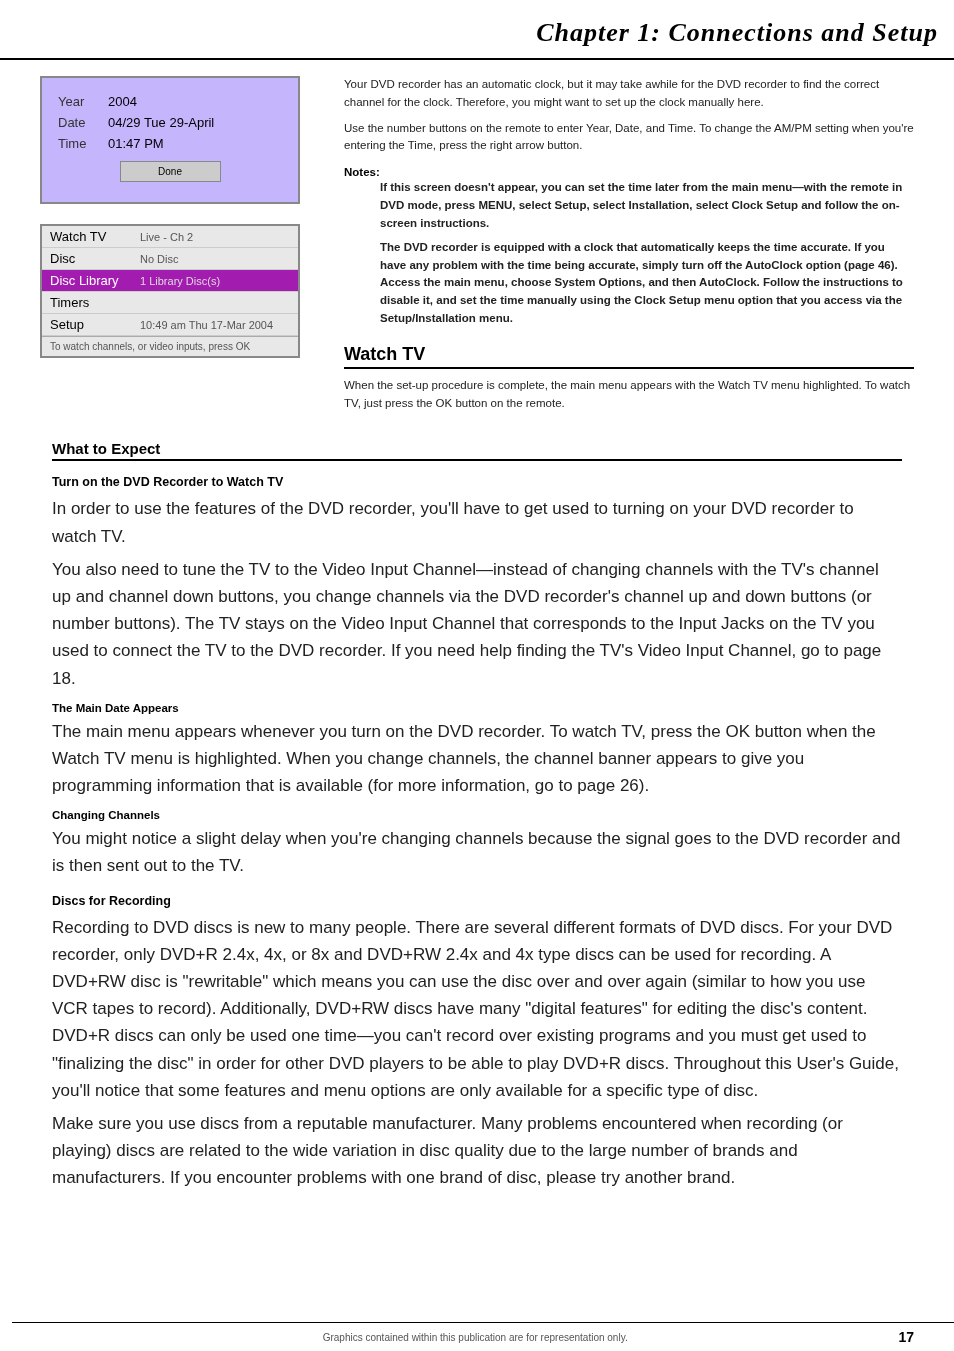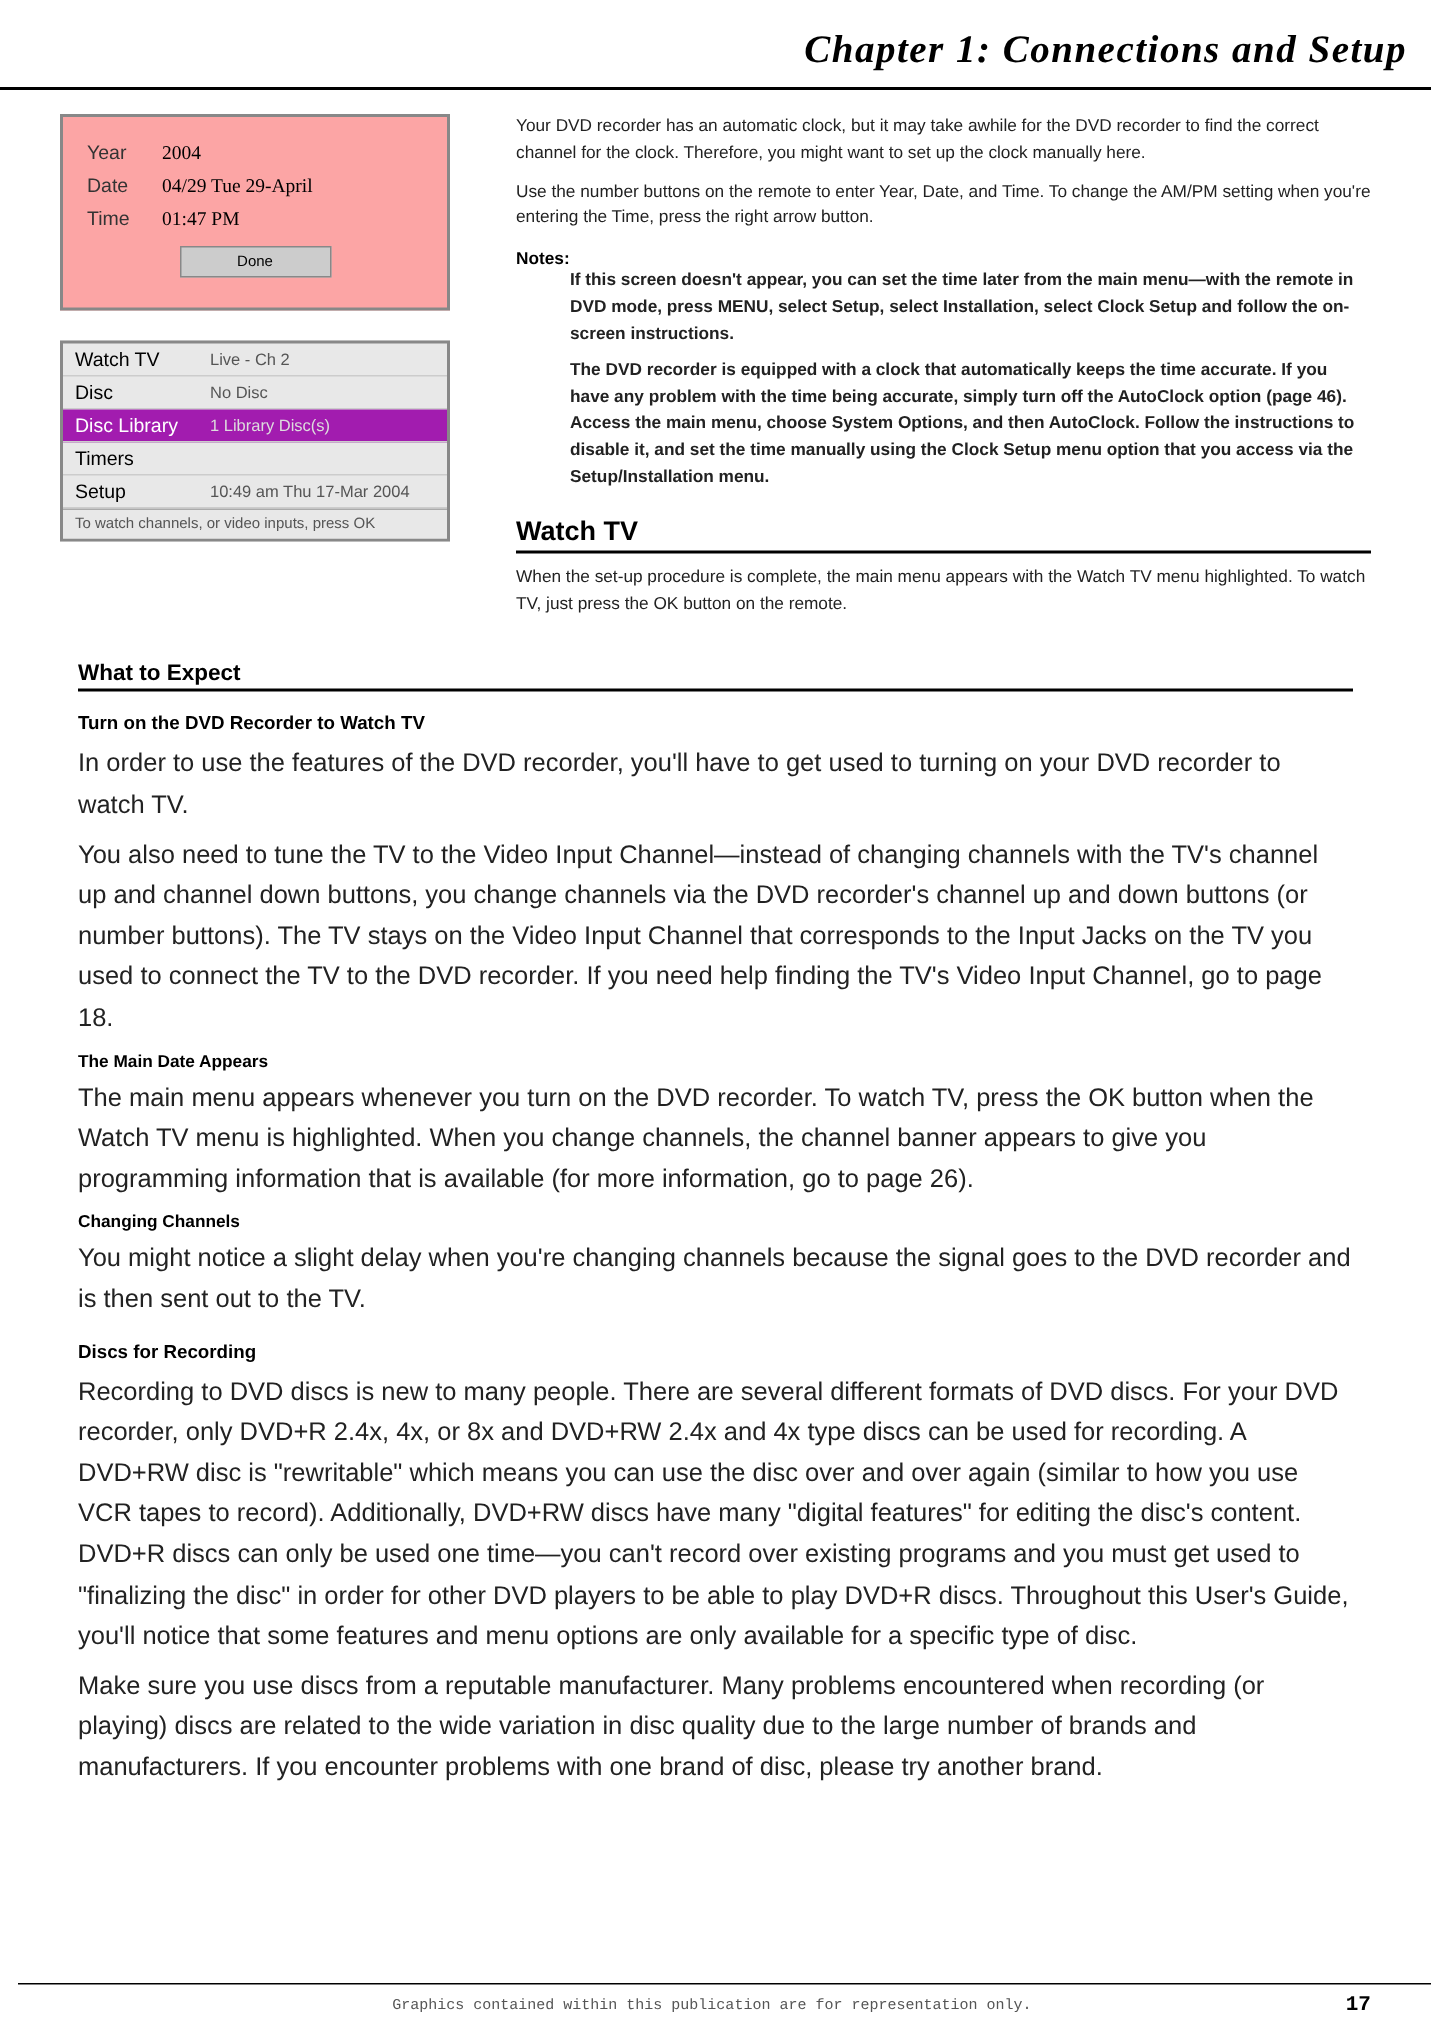--- a/index.html
+++ b/index.html
@@ -37,37 +37,36 @@
 
     
     .left-col {
       width: 280px;
       flex-shrink: 0;
     }
 
     
     .clock-screen {
       border: 2px solid #888;
-      background: #fca5a5;
+      background: #c4b5fd;
       padding: 16px 16px 20px 16px;
       margin-bottom: 20px;
       width: 260px;
     }
     .clock-row {
       display: flex;
       margin-bottom: 6px;
       font-size: 13px;
     }
     .clock-label {
       width: 50px;
       color: #333;
     }
     .clock-value {
       color: #000;
-      font-family: Liberation Serif, serif;
     }
     .done-btn {
       display: block;
       margin: 10px auto 0 auto;
       background: #ccc;
       border: 1px solid #888;
       padding: 4px 20px;
       font-size: 10px;
       cursor: pointer;
       text-align: center;
@@ -194,21 +193,20 @@
       bottom: 0;
       left: 12px;
       right: 0;
       border-top: 1px solid #000;
       display: flex;
       justify-content: space-between;
       align-items: center;
       padding: 6px 40px;
       font-size: 10px;
       color: #555;
-      font-family: Liberation Mono, monospace;
     }
     .page-number {
       font-size: 14px;
       font-weight: bold;
       color: #000;
     }
   </style>
 </head>
 <body>
 

